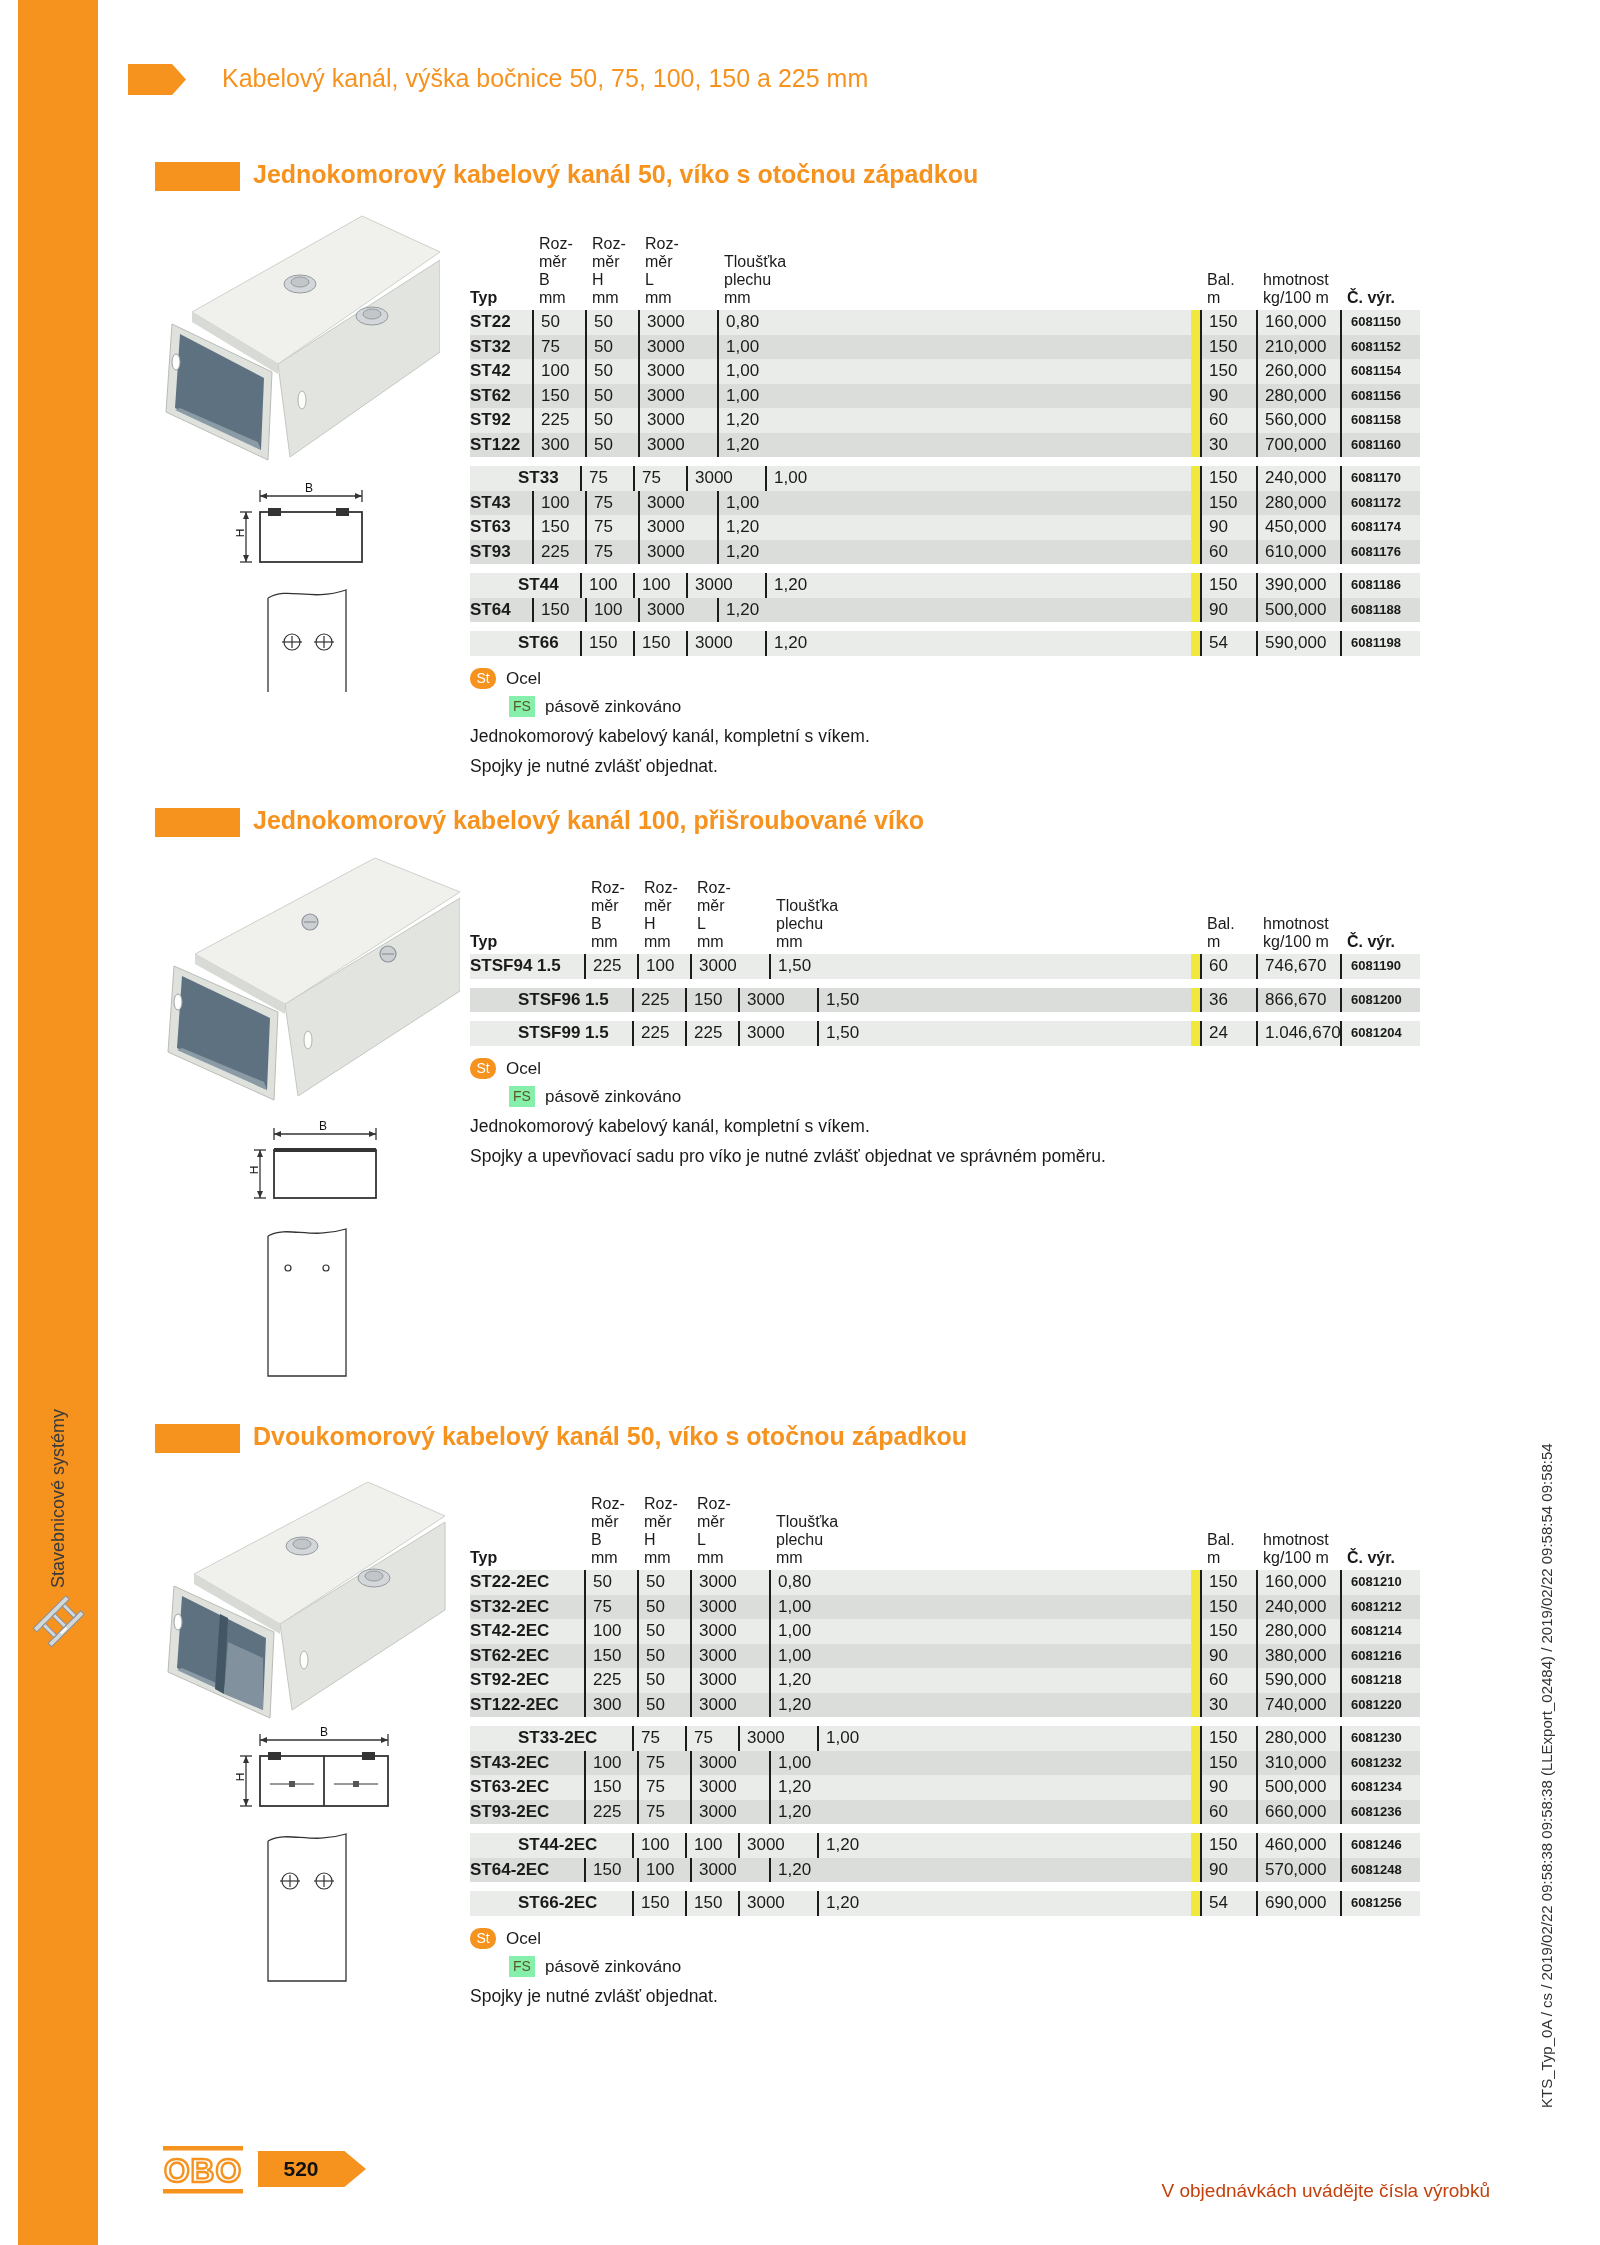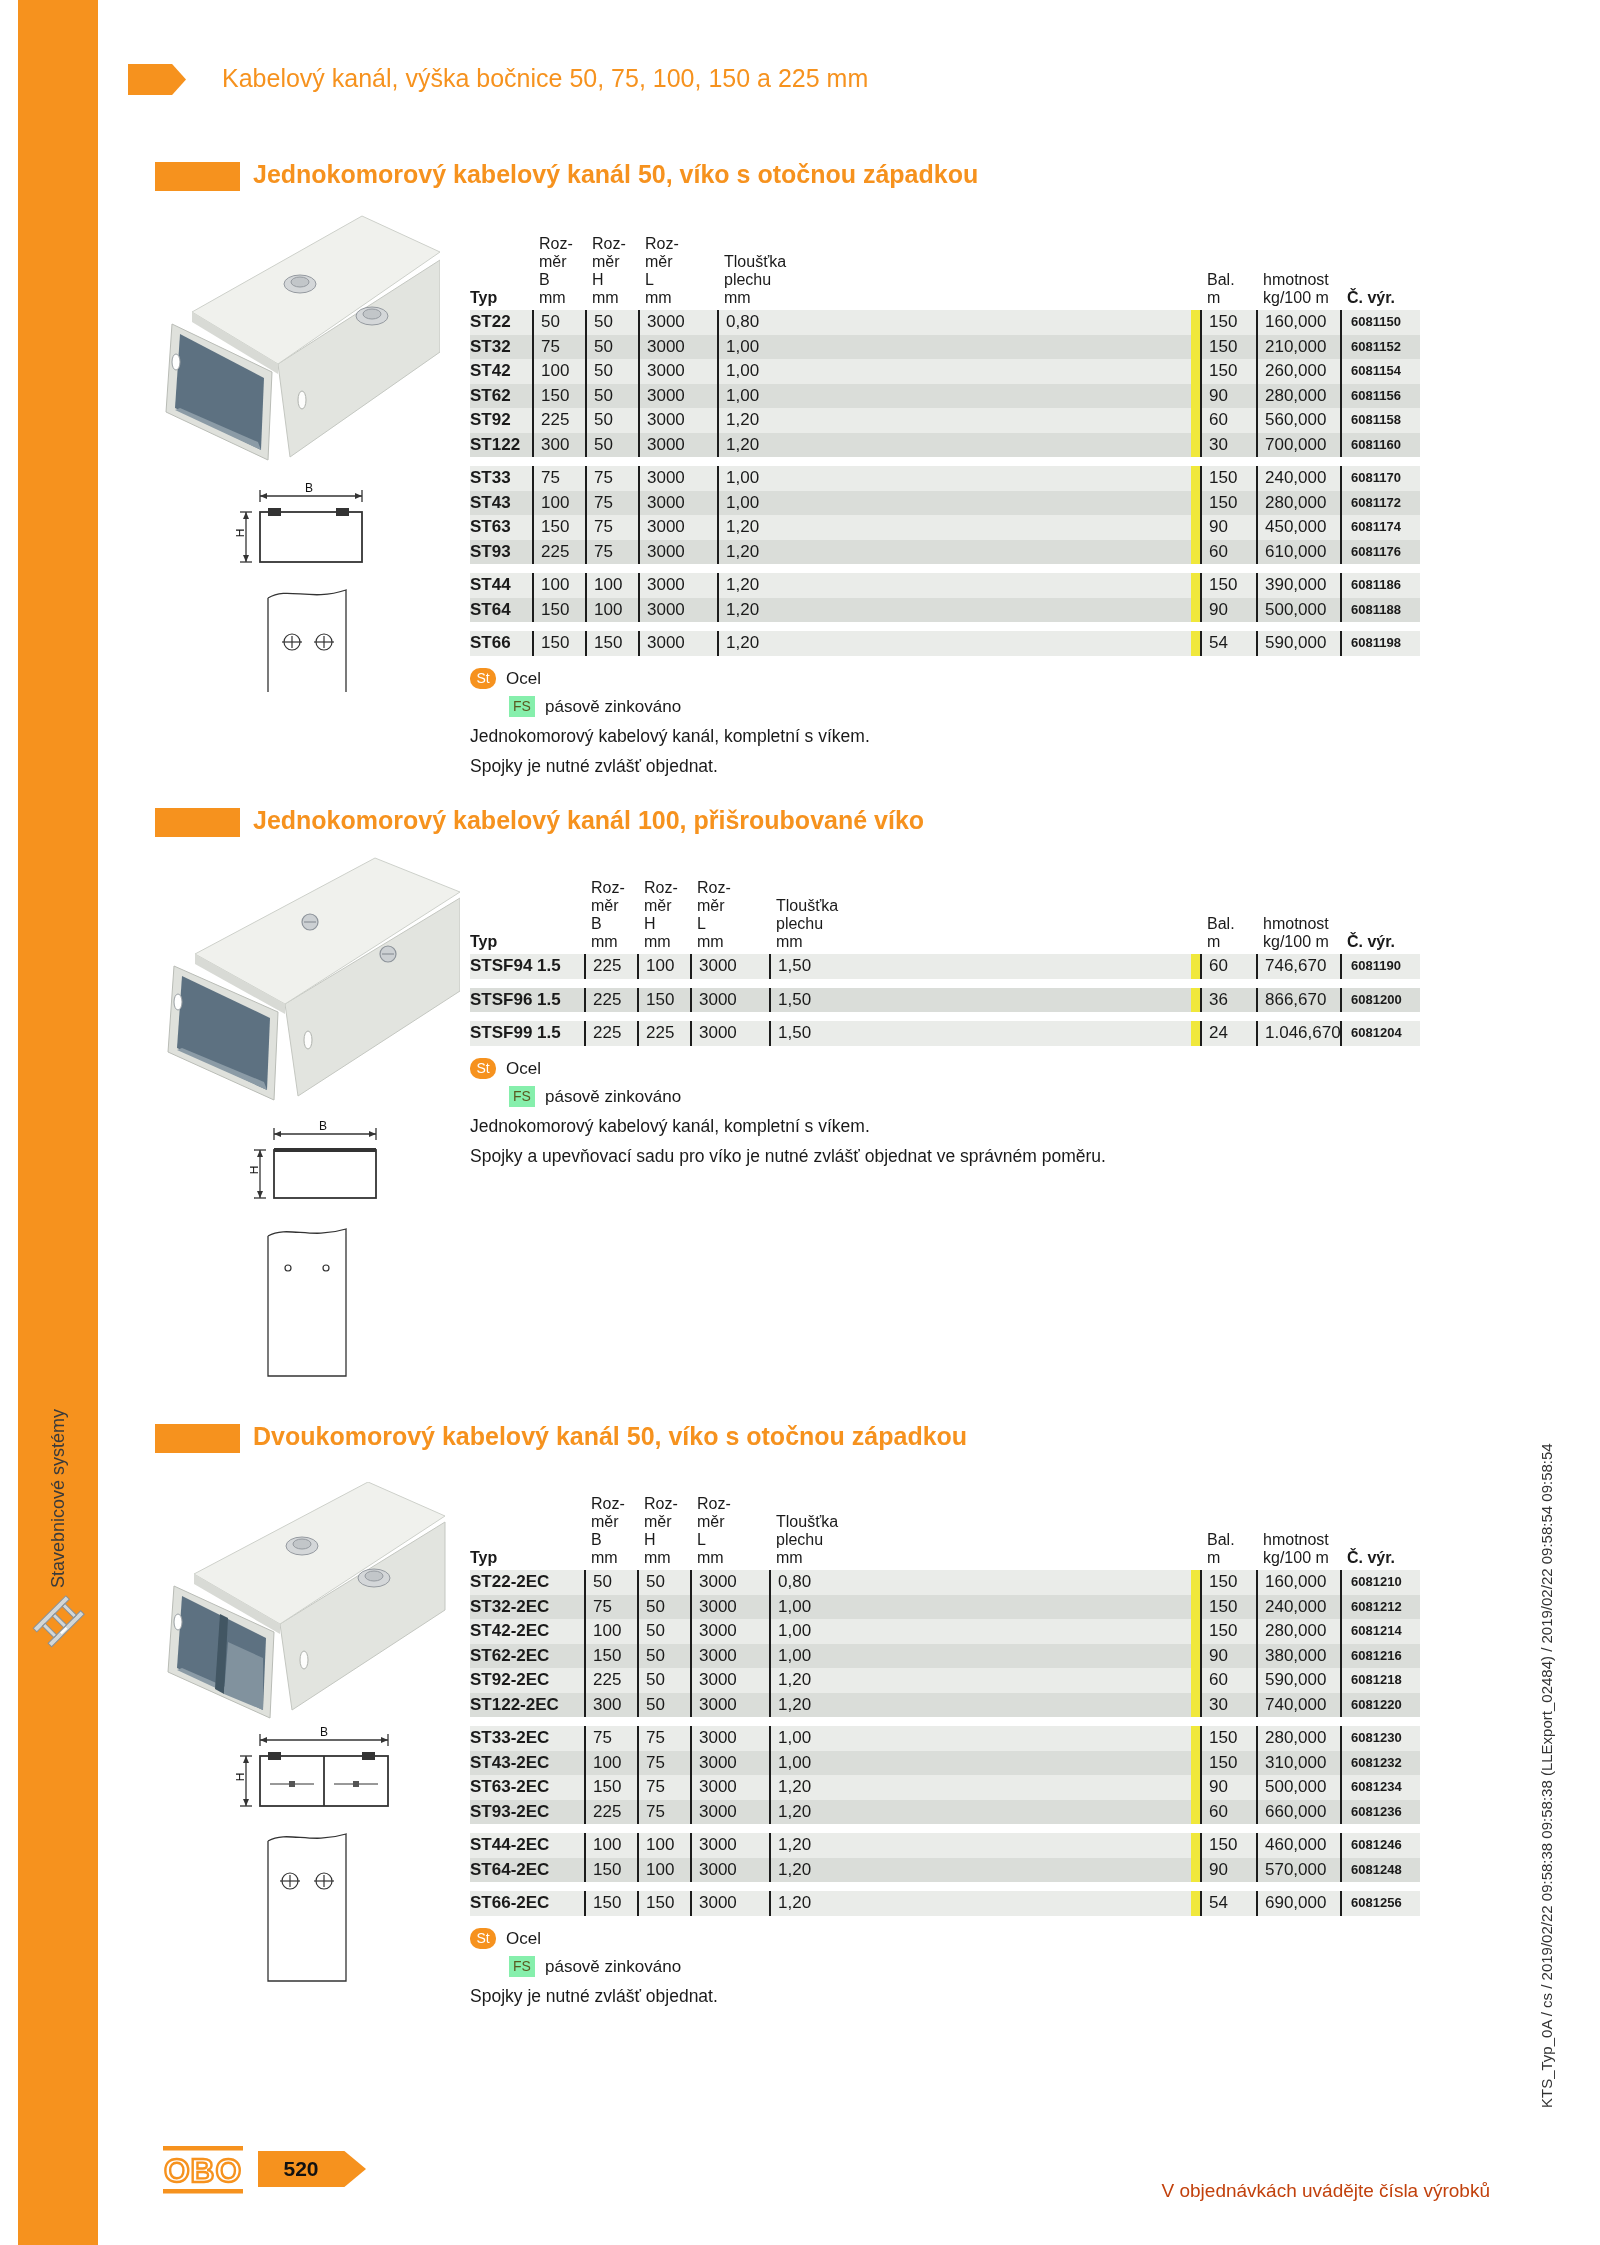--- a/index.html
+++ b/index.html
@@ -34,21 +34,21 @@
   .ptable { position:absolute; left:470px; width:950px; font-size:16px; }
   .t-pos1 { top:64px; } .t-pos2 { top:62px; } .t-pos3 { top:62px; }
   .thead { display:flex; align-items:flex-end; height:86px; line-height:18px; padding-bottom:3px; }
   .thead .hc { white-space:pre-line; padding-left:7px; }
   .hc.typ { font-weight:bold; padding-left:0; }
   .hc.art { font-weight:bold; }
   .tbody { display:block; }
   .trow { display:flex; height:24.5px; line-height:24.5px; }
   .trow:nth-of-type(odd)  { background:#EAECE9; }
   .trow:nth-of-type(even) { background:#DADDD9; }
-  .trow.gap-before { margin-top:9px; }
+  .trow.gap-before { margin-top:9px;padding-left:48px; }
   .c { height:100%; }
   .c.typ { font-weight:bold; font-size:17px; }
   .c.num { border-left:2px solid #1c1c1c; padding-left:7px; font-size:17px; }
   .c.fill { flex:1; }
   .c.ybar { background:#F0E83C; }
   .c.art { border-left:2px solid #1c1c1c; padding-left:9px; font-weight:bold; font-size:13px; }
   
   .w-typ1 { width:62px; } .w-typ2 { width:114px; }
   .w-b { width:53px; } .w-h { width:53px; } .w-l { width:62px; } .w-t { width:64px;margin-left:17px; }
   .w-y { width:9px; } .w-bal { width:56px; } .w-wt { width:84px; } .w-art { width:80px; }

